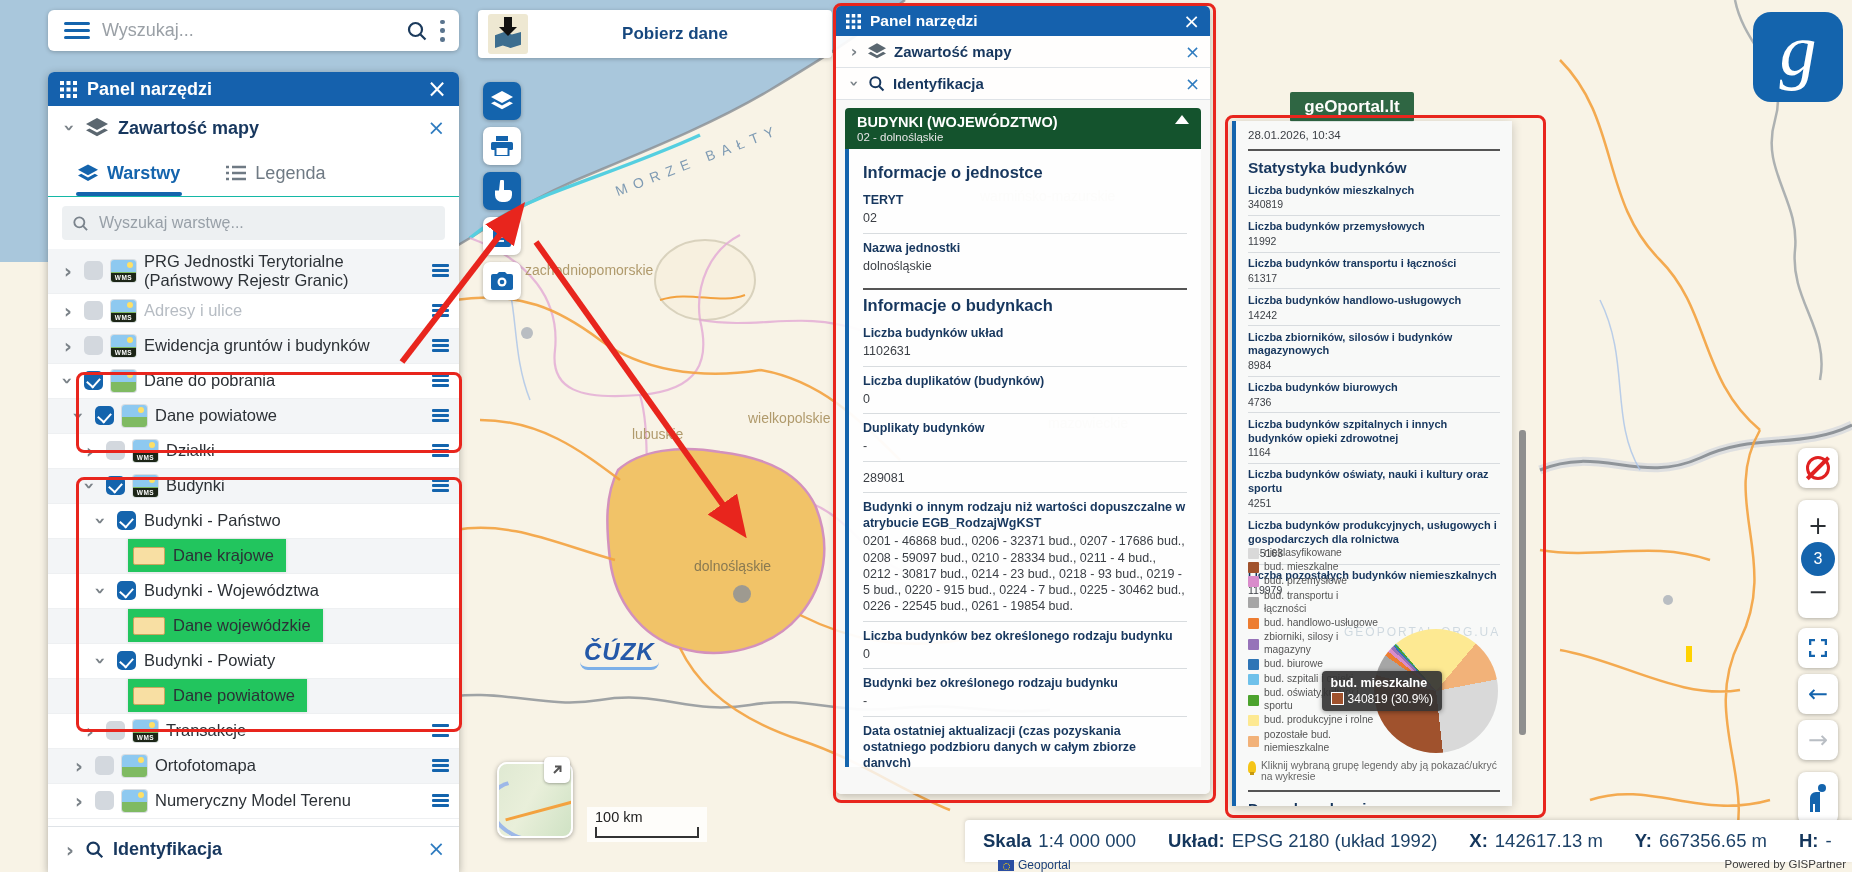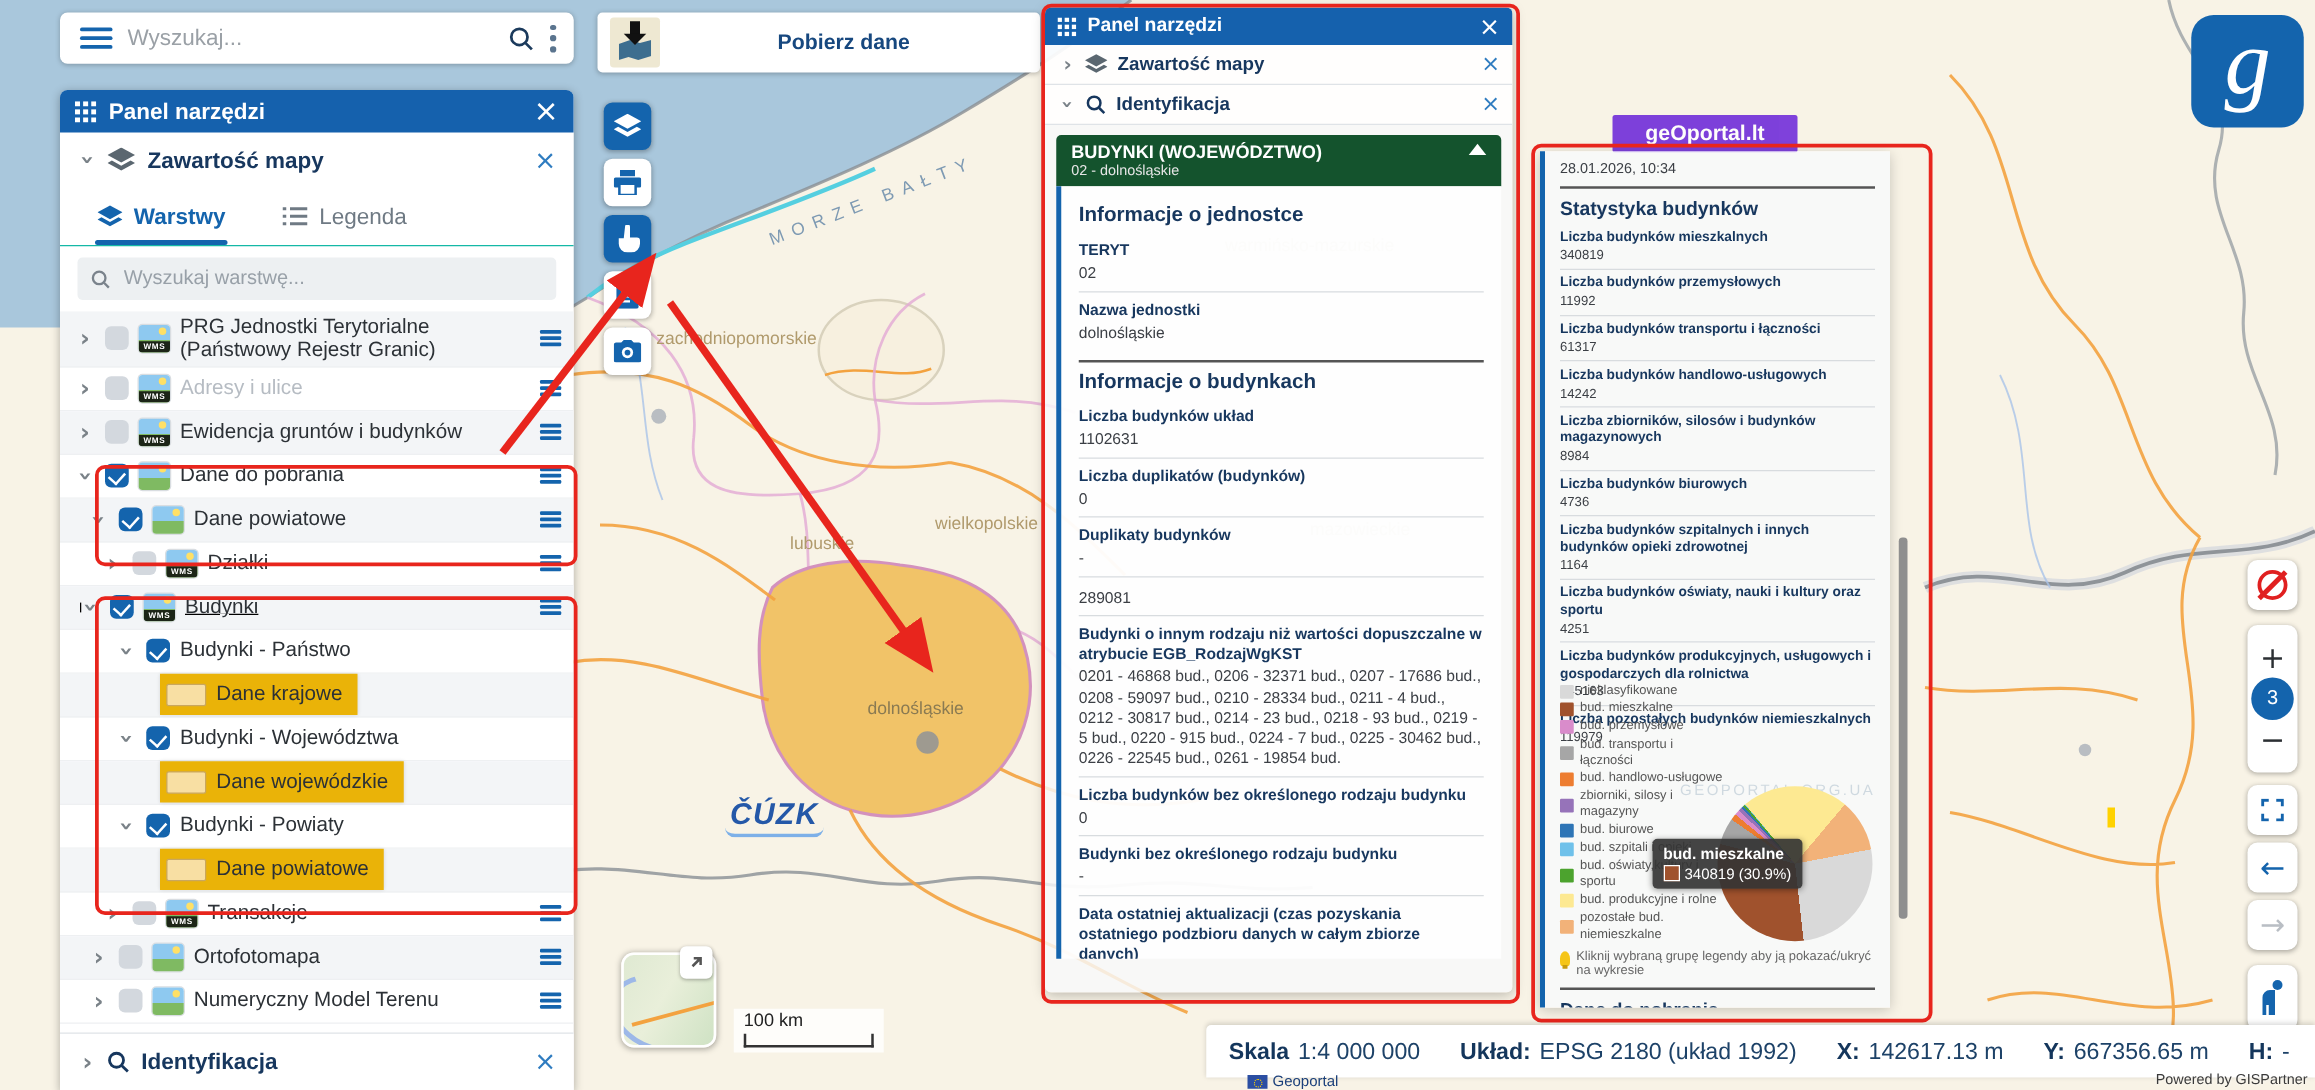--- a/index.html
+++ b/index.html
@@ -1,21 +1,21 @@
 <!DOCTYPE html>
 <html><head>
 <meta charset="utf-8">
 <style>
   html,body{margin:0;padding:0;background:#e8e4d8;font-family:"Liberation Sans","DejaVu Sans",sans-serif;}
   .viewport{position:relative;width:1852px;height:872px;overflow:hidden;background:#f8f3e6;}
   
   #map-svg{position:absolute;left:0;top:0;width:1852px;height:872px;}
   .map-label{position:absolute;color:#b09a6c;font-size:14px;pointer-events:none;white-space:nowrap;}
   .sea-label{color:#7e9ab3;letter-spacing:7px;font-size:14px;transform:rotate(-21deg);}
-  .wm-lt{position:absolute;left:1290px;top:92px;width:148px;height:30px;background:#6d28d9;opacity:.88;border-radius:2px;
+  .wm-lt{position:absolute;left:1290px;top:92px;width:124px;height:30px;background:#14532d;opacity:.88;border-radius:2px;
      color:#fff;font-weight:bold;font-size:17px;display:flex;align-items:center;justify-content:center;}
   .cuzk{position:absolute;left:580px;top:638px;color:#2458a8;font-weight:bold;font-style:italic;font-size:24px;
      border-bottom:3px solid #7db0e8;border-radius:0 0 8px 8px;padding:0 4px 1px 4px;letter-spacing:1px;}
   
   .searchbar{position:absolute;left:48px;top:10px;width:411px;height:41px;background:#fff;border-radius:6px;
      box-shadow:0 1px 4px rgba(0,0,0,.25);display:flex;align-items:center;padding:0 10px;box-sizing:border-box;}
   .hamburger{width:26px;height:18px;display:flex;flex-direction:column;justify-content:space-between;margin:0 10px 0 6px;cursor:pointer;}
   .hamburger i{height:3.4px;background:#1464ad;border-radius:2px;}
   .searchbar input{flex:1;border:none;outline:none;font-size:18px;color:#333;background:transparent;}
   .searchbar input::placeholder{color:#9aa0a6;}
@@ -50,21 +50,21 @@
   .cb{width:19px;height:19px;border-radius:5px;flex:none;position:relative;cursor:pointer;}
   .cb.off{background:#d3d8de;}
   .cb.on{background:#1464ad;}
   .cb.on::after{content:"";position:absolute;left:5px;top:3.5px;width:7px;height:10px;
      border:solid #fff;border-width:0 2.4px 2.4px 0;transform:rotate(42deg);}
   .thumb{width:25px;height:22px;border-radius:3px;flex:none;position:relative;overflow:hidden;
      background:linear-gradient(#8ec9f0 55%,#7fba62 55%);box-shadow:0 0 0 1px #d9dde1;}
   .thumb .sun{position:absolute;right:3px;top:2px;width:6px;height:6px;border-radius:50%;background:#ffe066;}
   .thumb.wms::after{content:"WMS";position:absolute;left:0;right:0;bottom:0;height:9px;background:rgba(10,10,10,.85);
      color:#fff;font-size:6.5px;font-weight:bold;text-align:center;line-height:9px;letter-spacing:.5px;}
-  .chip{display:flex;align-items:center;gap:8px;background:#eab308;padding:4px 12px 4px 5px;box-shadow:0 0 3px rgba(0,0,0,.12);}
+  .chip{display:flex;align-items:center;gap:8px;background:#22c55e;padding:4px 12px 4px 5px;box-shadow:0 0 3px rgba(0,0,0,.12);}
   .swatch{width:30px;height:16px;background:#f8dfa3;border:1.5px solid #c9a75e;border-radius:2px;flex:none;}
   .row-menu{width:17px;height:13px;flex:none;position:relative;cursor:pointer;margin-left:4px;}
   .row-menu i{position:absolute;left:0;right:0;height:2.6px;background:#1464ad;border-radius:1px;}
   .row-menu i:nth-child(1){top:0;} .row-menu i:nth-child(2){top:5px;} .row-menu i:nth-child(3){top:10px;}
   .ident-row{flex:none;height:45px;border-top:1px solid #dfe3e7;display:flex;align-items:center;padding:0 14px;background:#fff;}
   .ident-row .lbl{font-weight:bold;font-size:18px;color:#17375e;flex:1;margin-left:9px;}
   
   .tool-btn{position:absolute;left:483px;width:38px;height:38px;border-radius:7px;background:#fff;
      box-shadow:0 1px 4px rgba(0,0,0,.3);display:flex;align-items:center;justify-content:center;cursor:pointer;}
   .tool-btn.active{background:#1464ad;}
@@ -367,21 +367,21 @@
           <span class="thumb wms">
             <span class="sun"></span>
           </span>
           <span class="lbl">Działki</span>
           <span class="row-menu">
             <i></i>
             <i></i>
             <i></i>
           </span>
         </div>
-        <div class="tree-row alt" style="padding-left: 16px; text-decoration: underline;">
+        <div class="tree-row alt" style="padding-left: 34px;">
           <span class="chev down">›</span>
           <span class="cb on"></span>
           <span class="thumb wms">
             <span class="sun"></span>
           </span>
           <span class="lbl">Budynki</span>
           <span class="row-menu">
             <i></i>
             <i></i>
             <i></i>

